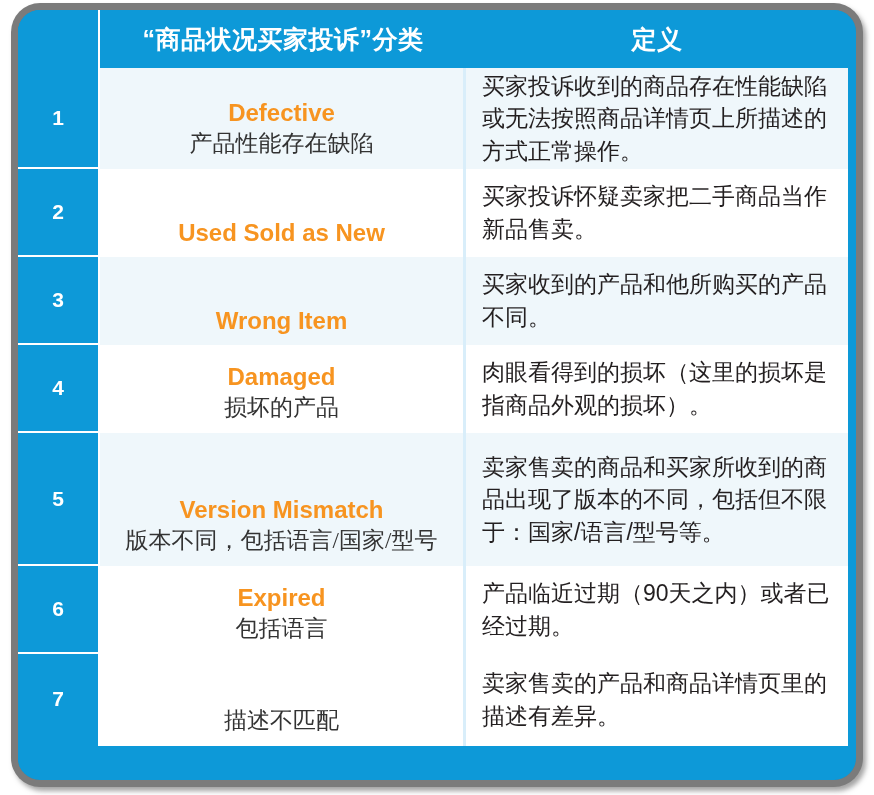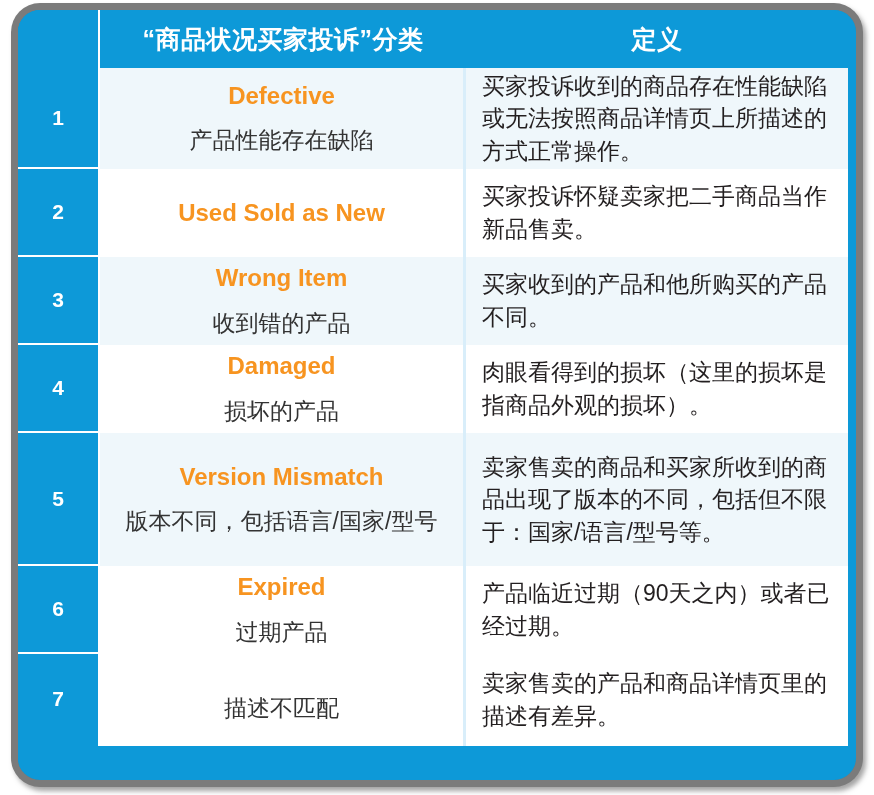--- a/index.html
+++ b/index.html
@@ -128,21 +128,21 @@
     flex: 1 1 auto;
     display: flex;
     box-sizing: border-box;
   }
 
   .cat-cell {
     flex: 1 1 auto;
     display: flex;
     flex-direction: column;
     align-items: center;
-    justify-content: center;
+    justify-content: flex-end;
     box-sizing: border-box;
     padding: 10px 6px;
     border-right: 3px solid #d9eefa;
   }
   .def-cell {
     width: 382px;
     flex: 0 0 382px;
     box-sizing: border-box;
     padding: 10px 14px 10px 16px;
     display: flex;
@@ -161,22 +161,23 @@
     font-size: 24px;
     line-height: 1.18;
     text-align: center;
     white-space: nowrap;
   }
   .cat-zh {
     color: #333333;
     font-size: 23px;
     line-height: 1.25;
     text-align: center;
-    margin-top: 16px;
+    margin-top: 3px;
     white-space: nowrap;
+    font-family: Liberation Serif, serif;
   }
   .def-text {
     color: #231f20;
     font-size: 23px;
     line-height: 1.42;
     text-align: left;
   }
 
   
   .h1 { height: 101px; }
@@ -230,21 +231,20 @@
             </div>
           </div>
         </div>
 
         <div class="trow row-alt-a h3">
           <div class="num-cell">3</div>
           <div class="row-sep"></div>
           <div class="content-cells">
             <div class="cat-cell">
               <div class="cat-en">Wrong Item</div>
-              <div class="cat-zh">收到错的产品</div>
             </div>
             <div class="def-cell">
               <div class="def-text">买家收到的产品和他所购买的产品不同。</div>
             </div>
           </div>
         </div>
 
         <div class="trow row-alt-b h4">
           <div class="num-cell">4</div>
           <div class="row-sep"></div>
@@ -272,21 +272,21 @@
             </div>
           </div>
         </div>
 
         <div class="trow row-alt-b h6">
           <div class="num-cell">6</div>
           <div class="row-sep"></div>
           <div class="content-cells">
             <div class="cat-cell">
               <div class="cat-en">Expired</div>
-              <div class="cat-zh">过期产品</div>
+              <div class="cat-zh">包括语言</div>
             </div>
             <div class="def-cell">
               <div class="def-text">产品临近过期（90天之内）或者已经过期。</div>
             </div>
           </div>
         </div>
 
         <div class="trow row-alt-b h7">
           <div class="num-cell">7</div>
           <div class="row-sep"></div>

